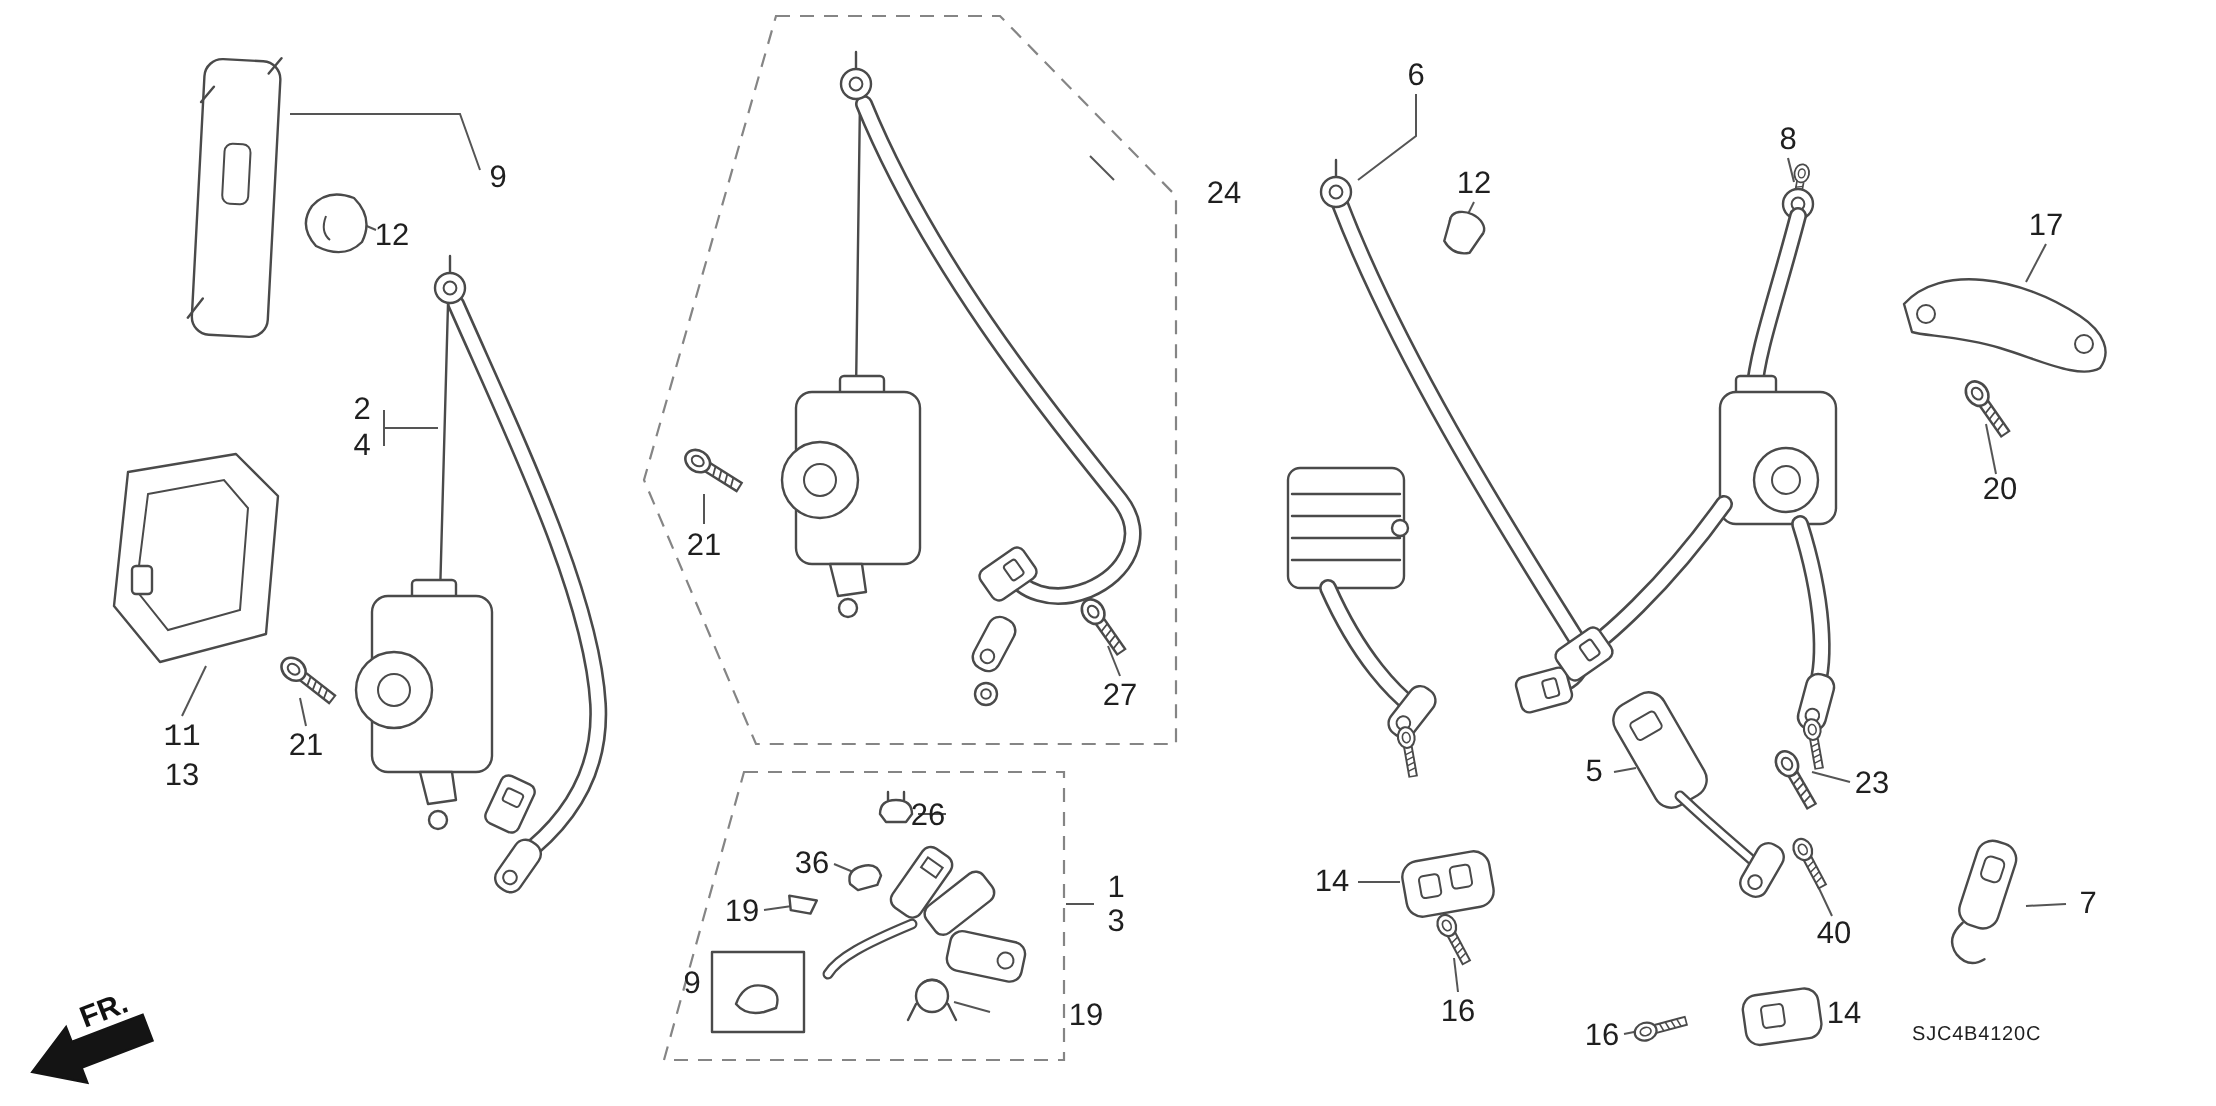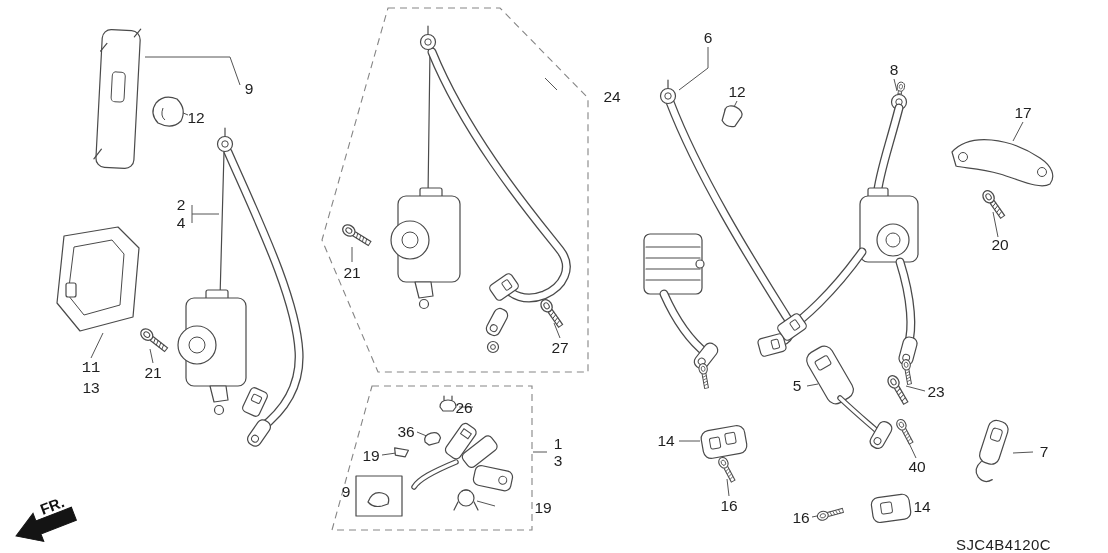--- a/index.html
+++ b/index.html
@@ -1,20 +1,20 @@
 <!DOCTYPE html>
 <html><head>
 <meta charset="utf-8">
 <style>
   html,body{margin:0;padding:0;background:#fff}
   .stage{position:relative;width:1108px;height:553px;background:#fff;overflow:hidden;
          font-family:"Liberation Sans",sans-serif}
   .stage svg{position:absolute;left:0;top:0}
   .callout{position:absolute;transform:translate(-50%,-50%);font-size:15.5px;color:#1f1f1f;line-height:1;white-space:nowrap}
-  .code{position:absolute;left:956px;top:536px;font-size:15px;color:#1f1f1f;letter-spacing:.4px}
+  .code{position:absolute;left:956px;top:512px;font-size:10px;color:#1f1f1f;letter-spacing:.4px}
   .fr{position:absolute;left:40px;top:497px;font-size:15px;font-weight:700;color:#111;transform:rotate(-21deg)}
   
   .ln{stroke:#4a4a4a;stroke-width:1.2;fill:none;stroke-linecap:round;stroke-linejoin:round}
   .part{stroke:#4a4a4a;stroke-width:1.2;fill:#fff;stroke-linejoin:round}
   .hole{stroke:#4a4a4a;stroke-width:1;fill:none}
   .belt-o{stroke:#4a4a4a;stroke-width:9;fill:none;stroke-linecap:round}
   .belt-i{stroke:#fff;stroke-width:6.4;fill:none;stroke-linecap:round}
   .belt-o2{stroke:#4a4a4a;stroke-width:5.5;fill:none;stroke-linecap:round}
   .belt-i2{stroke:#fff;stroke-width:3.2;fill:none;stroke-linecap:round}
   .dash{stroke:#858585;stroke-width:1.1;fill:none;stroke-dasharray:7 5}

